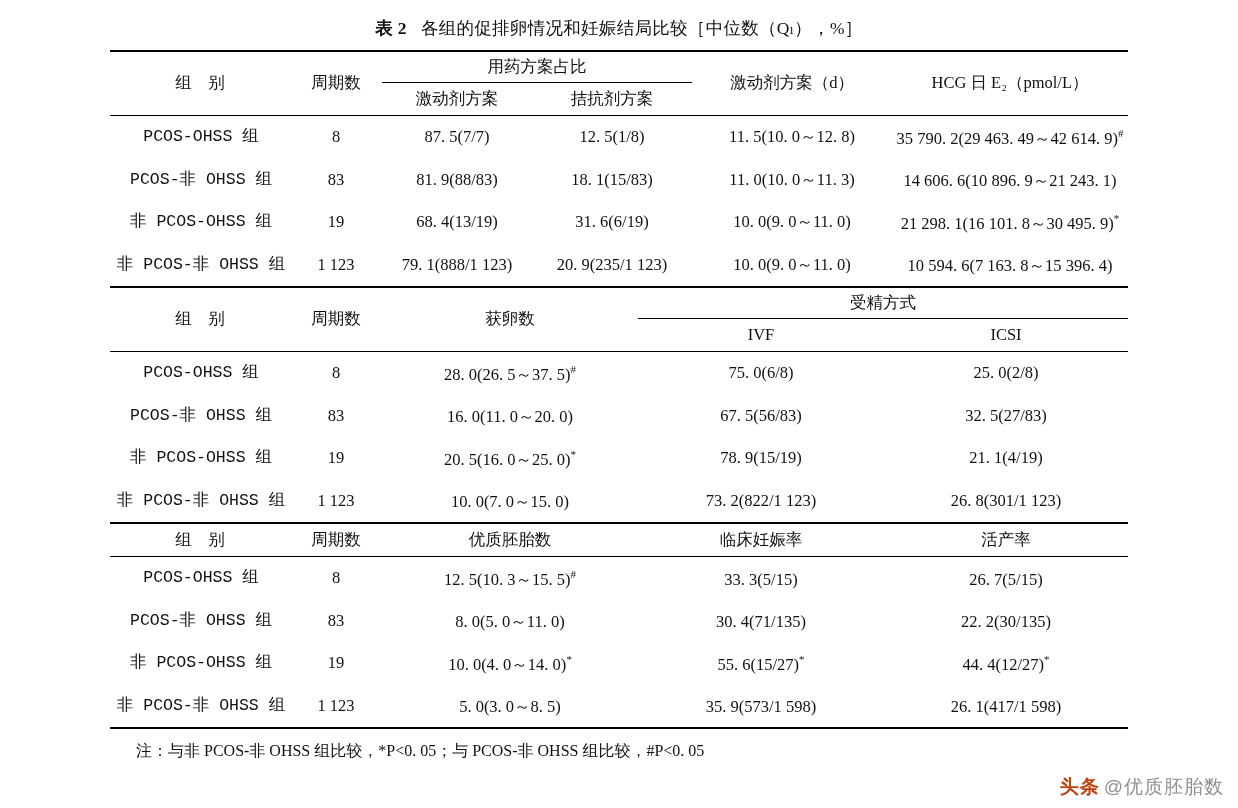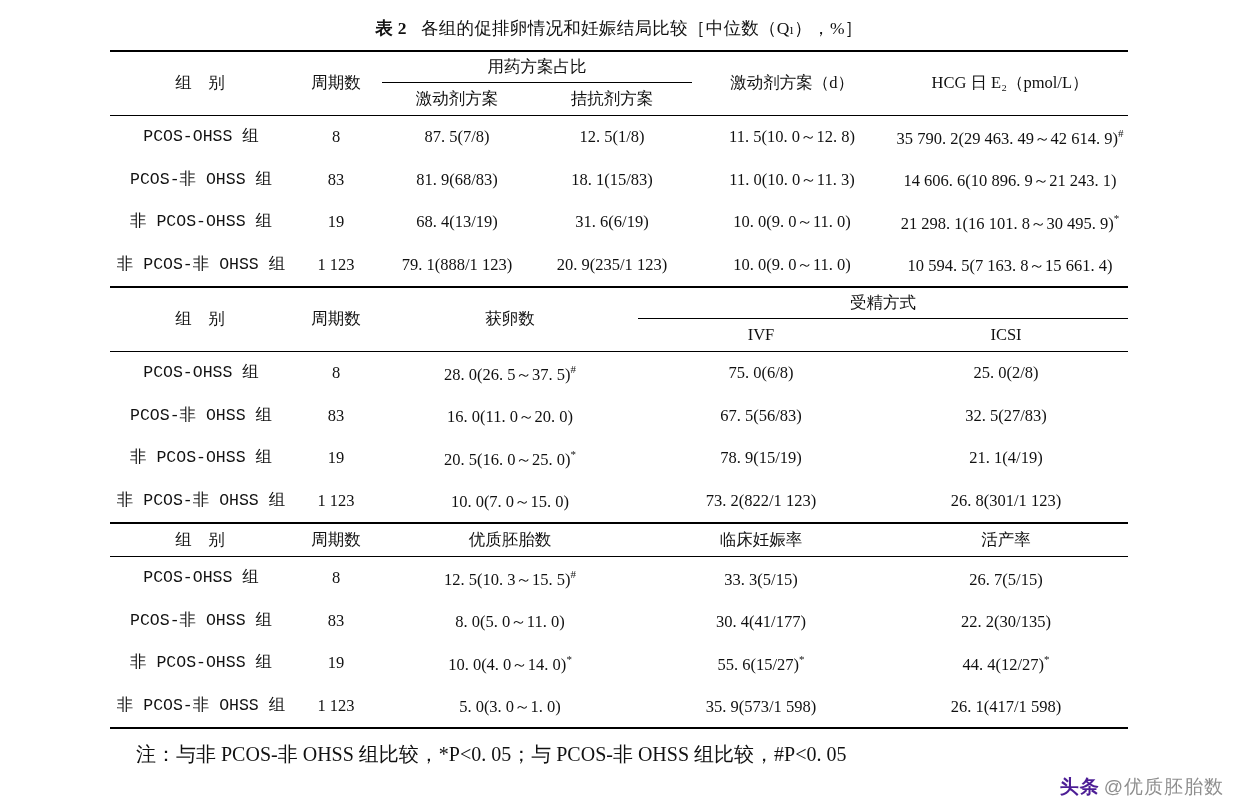--- a/index.html
+++ b/index.html
@@ -55,41 +55,41 @@
   .grouphead {
     border-bottom: 1.1px solid #000;
   }
   .left {
     text-align: left;
     padding-left: 2px !important;
     font-family: Liberation Mono, monospace;
   }
   .note {
     margin-top: 12px;
-    font-size: 20px;
+    font-size: 16px;
     text-align: left;
     padding-left: 26px;
     white-space: nowrap;
   }
   .sup {
     font-size: 11px;
     vertical-align: super;
   }
   .watermark {
     position: absolute;
     right: 14px;
     bottom: 8px;
     font-family: "Liberation Sans", sans-serif;
     font-size: 19px;
     color: #8e8e8e;
     letter-spacing: 1px;
   }
   .watermark .logo {
     font-weight: bold;
-    color: #4c1d95;
+    color: #c2410c;
     margin-right: 4px;
   }
   .sec2 { margin-top: 0; }
   .colg { width: 180px; }
   .colc { width: 92px; }
 </style>
 </head>
 <body>
 
 <div class="page">
@@ -116,48 +116,48 @@
         <td rowspan="2">HCG 日 E₂（pmol/L）</td>
       </tr>
       <tr class="hrow2">
         <td>激动剂方案</td>
         <td>拮抗剂方案</td>
       </tr>
 
       <tr class="drow rule-thin-top" style="border-top:1.1px solid #000">
         <td class="left">PCOS-OHSS 组</td>
         <td>8</td>
-        <td>87. 5(7/8)</td>
+        <td>87. 5(7/7)</td>
         <td>12. 5(1/8)</td>
         <td>11. 5(10. 0～12. 8)</td>
         <td><span>35 790. 2(29 463. 49～42 614. 9)</span><span class="sup">#</span></td>
       </tr>
       <tr class="drow">
         <td class="left">PCOS-非 OHSS 组</td>
         <td>83</td>
-        <td>81. 9(68/83)</td>
+        <td>81. 9(88/83)</td>
         <td>18. 1(15/83)</td>
         <td>11. 0(10. 0～11. 3)</td>
         <td><span>14 606. 6(10 896. 9～21 243. 1)</span><span class="sup"></span></td>
       </tr>
       <tr class="drow">
         <td class="left">非 PCOS-OHSS 组</td>
         <td>19</td>
         <td>68. 4(13/19)</td>
         <td>31. 6(6/19)</td>
         <td>10. 0(9. 0～11. 0)</td>
         <td><span>21 298. 1(16 101. 8～30 495. 9)</span><span class="sup">*</span></td>
       </tr>
       <tr class="drow rule-bottom">
         <td class="left">非 PCOS-非 OHSS 组</td>
         <td>1 123</td>
         <td>79. 1(888/1 123)</td>
         <td>20. 9(235/1 123)</td>
         <td>10. 0(9. 0～11. 0)</td>
-        <td><span>10 594. 5(7 163. 8～15 661. 4)</span><span class="sup"></span></td>
+        <td><span>10 594. 6(7 163. 8～15 396. 4)</span><span class="sup"></span></td>
       </tr>
     </tbody>
   </table>
 
   <table class="tbl sec2">
     <colgroup>
       <col class="colg">
         <col class="colc">
         <col style="width:256px">
         <col style="width:246px">
@@ -227,34 +227,34 @@
         <td class="left">PCOS-OHSS 组</td>
         <td>8</td>
         <td><span>12. 5(10. 3～15. 5)</span><span class="sup">#</span></td>
         <td><span>33. 3(5/15)</span><span class="sup"></span></td>
         <td><span>26. 7(5/15)</span><span class="sup"></span></td>
       </tr>
       <tr class="drow">
         <td class="left">PCOS-非 OHSS 组</td>
         <td>83</td>
         <td><span>8. 0(5. 0～11. 0)</span><span class="sup"></span></td>
-        <td><span>30. 4(41/177)</span><span class="sup"></span></td>
+        <td><span>30. 4(71/135)</span><span class="sup"></span></td>
         <td><span>22. 2(30/135)</span><span class="sup"></span></td>
       </tr>
       <tr class="drow">
         <td class="left">非 PCOS-OHSS 组</td>
         <td>19</td>
         <td><span>10. 0(4. 0～14.  0)</span><span class="sup">*</span></td>
         <td><span>55. 6(15/27)</span><span class="sup">*</span></td>
         <td><span>44. 4(12/27)</span><span class="sup">*</span></td>
       </tr>
       <tr class="drow rule-bottom">
         <td class="left">非 PCOS-非 OHSS 组</td>
         <td>1 123</td>
-        <td><span>5. 0(3. 0～1. 0)</span><span class="sup"></span></td>
+        <td><span>5. 0(3. 0～8. 5)</span><span class="sup"></span></td>
         <td><span>35. 9(573/1 598)</span><span class="sup"></span></td>
         <td><span>26. 1(417/1 598)</span><span class="sup"></span></td>
       </tr>
     </tbody>
   </table>
 
   <div class="note">注：与非 PCOS-非 OHSS 组比较，*P&lt;0. 05；与 PCOS-非 OHSS 组比较，#P&lt;0. 05</div>
 
   <div class="watermark">
     <span class="logo">头条</span><span>@优质胚胎数</span>

